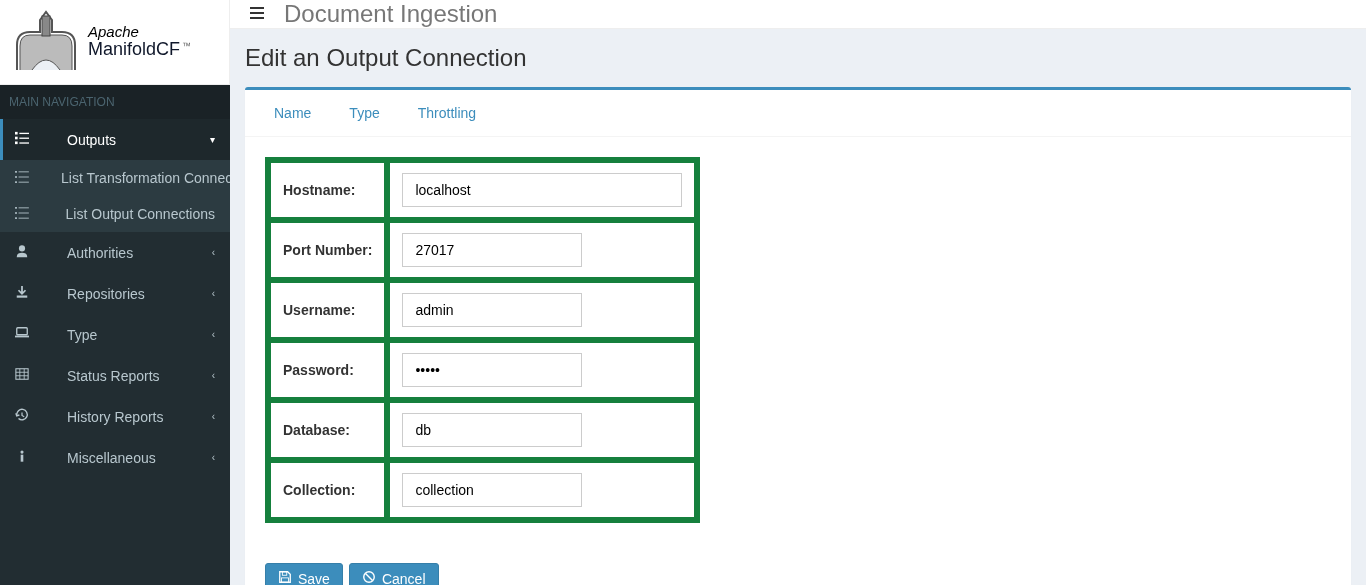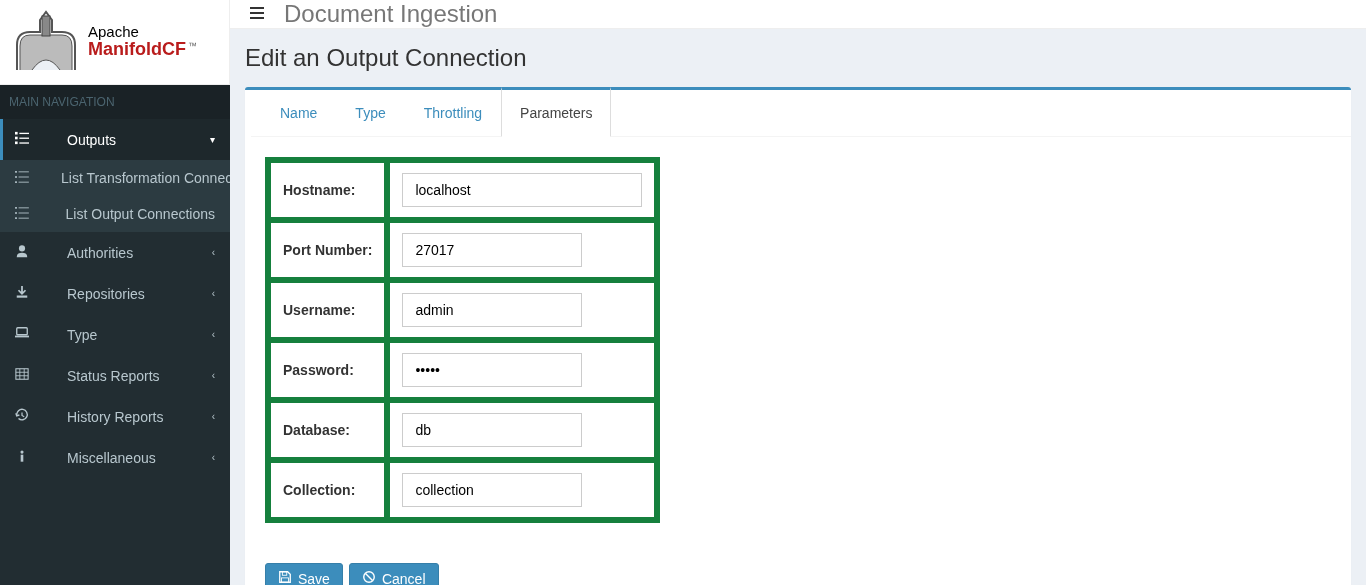--- a/index.html
+++ b/index.html
@@ -32,22 +32,22 @@
   border-bottom: 1px solid #eee;
   border-right: 1px solid #eee;
 }
 .logo-mark {
   width: 70px;
   height: 65px;
   position: relative;
   margin-right: 6px;
 }
 .logo-mark svg { width: 100%; height: 100%; }
-.logo-text1 { font-size: 15px; color: #000; line-height: 1.1; }
-.logo-text2 { font-size: 18px; color: #b91c1c; font-weight: bold; line-height: 1.1; }
+.logo-text1 { font-size: 15px; color: #000; line-height: 1.1; font-style: italic; }
+.logo-text2 { font-size: 18px; color: #0f172a; font-weight: normal; line-height: 1.1; }
 .logo-tm { font-size: 9px; color: #666; position: relative; top: -6px; left: 2px; }
 
 .nav-header {
   color: #4b646f;
   background: #1a2226;
   padding: 10px 9px;
   font-size: 12px;
 }
 .nav-item {
   display: flex;
@@ -85,21 +85,20 @@
 .panel {
   background: #fff;
   border-top: 3px solid #3c8dbc;
   border-radius: 3px;
   box-shadow: 0 1px 1px rgba(0,0,0,.05);
 }
 .tabs {
   border-bottom: 1px solid #f4f4f4;
   display: flex;
   padding: 0 10px;
-  margin-left: 6px;
 }
 .tab {
   padding: 15px 18px;
   color: #3c8dbc;
   cursor: pointer;
   border: 1px solid transparent;
   border-top: 3px solid transparent;
   margin-top: -3px;
   margin-bottom: -1px;
 }
@@ -122,21 +121,21 @@
   padding: 10px 12px;
   vertical-align: middle;
 }
 .form-table td.label-cell { font-weight: bold; color: #333; min-width: 100px; }
 .form-control-in {
   height: 34px;
   padding: 6px 12px;
   font-size: 14px;
   border: 1px solid #ccc;
   border-radius: 0;
-  width: 240px;
+  width: 280px;
   background: #fff;
 }
 .form-control-short { width: 180px; }
 
 .btn-row { padding: 0 24px 20px 20px; display: flex; gap: 6px; }
 .btn {
   display: inline-flex;
   align-items: center;
   background: #3c8dbc;
   color: #fff;
@@ -300,21 +299,20 @@
     </div>
 
     <div class="content">
       <h2 class="content-header">Edit an Output Connection</h2>
 
       <div class="panel">
         <div class="tabs">
           <div class="tab">Name</div>
           <div class="tab">Type</div>
           <div class="tab">Throttling</div>
-          <div class="tab active">Parameters</div>
         </div>
 
         <div class="tab-body">
           <table class="form-table">
             <tbody>
                 <tr>
               <td class="label-cell">Hostname:</td>
               <td><input type="text" class="form-control-in" value="localhost" style=""></td>
             </tr>
             <tr>

